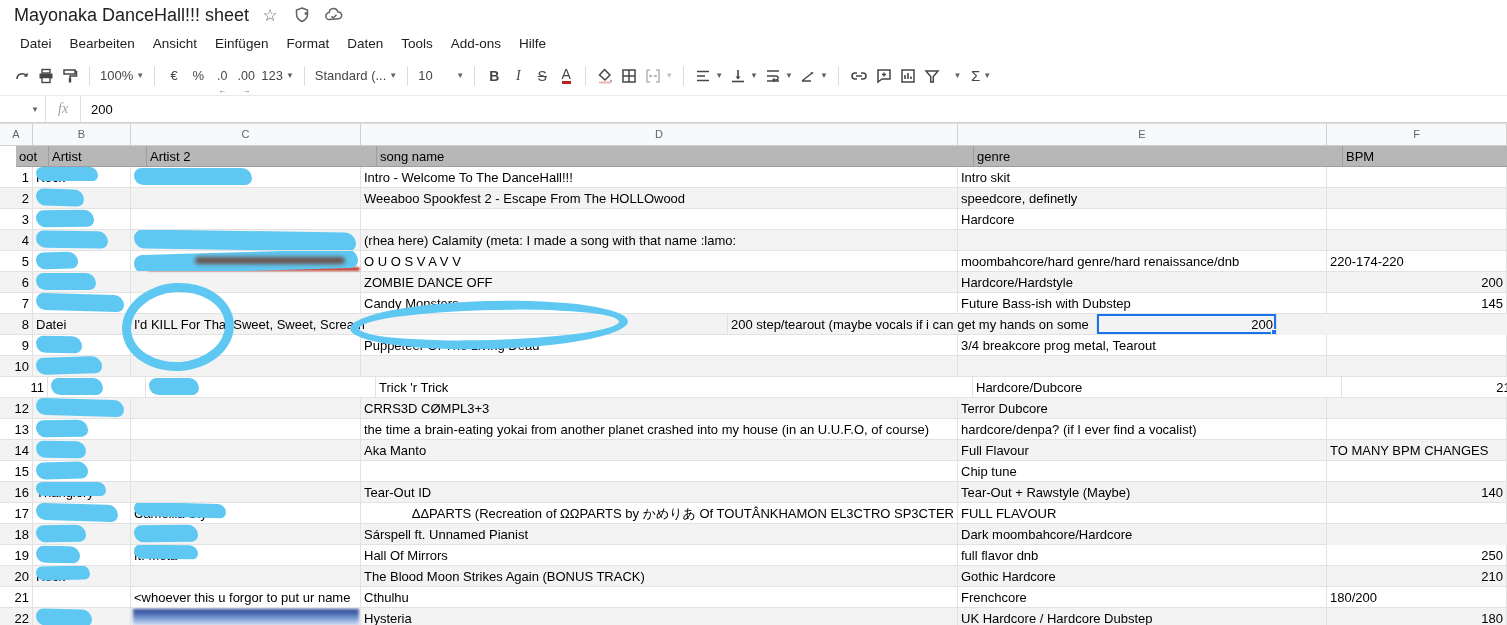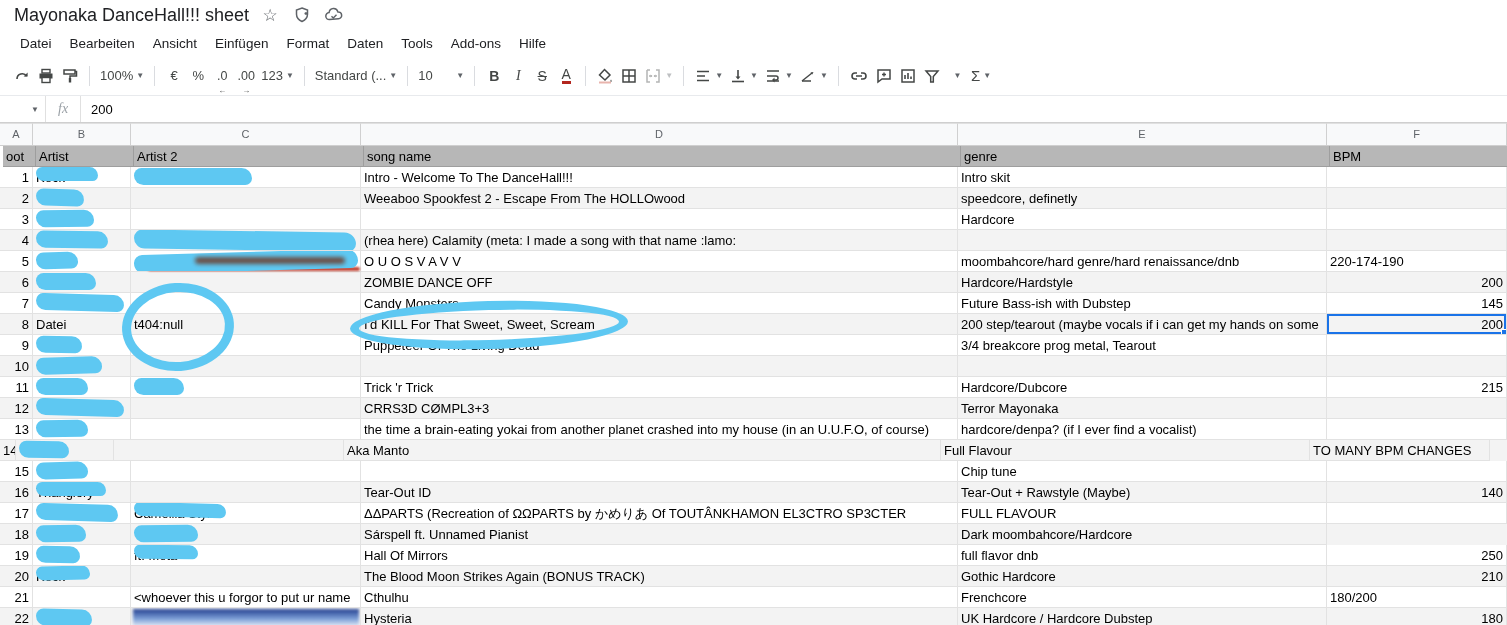--- a/index.html
+++ b/index.html
@@ -259,21 +259,21 @@
 <div id="sheet">
     <div class="g-row letters">
       <div class="g-cell" style="width: 33px;">A</div>
       <div class="g-cell" style="width: 98px;">B</div>
       <div class="g-cell" style="width: 230px;">C</div>
       <div class="g-cell" style="width: 597px;">D</div>
       <div class="g-cell" style="width: 369px;">E</div>
       <div class="g-cell" style="width: 180px;">F</div>
     </div>
     <div class="g-row hdr">
-      <div class="g-cell" style="width: 33px; margin-left: 3px;">oot</div>
+      <div class="g-cell" style="width: 33px; margin-left: 16px;">oot</div>
       <div class="g-cell" style="width: 98px;">Artist</div>
       <div class="g-cell" style="width: 230px;">Artist 2</div>
       <div class="g-cell" style="width: 597px;">song name</div>
       <div class="g-cell" style="width: 369px;">genre</div>
       <div class="g-cell" style="width: 180px;">BPM</div>
     </div>
     <div class="g-row data">
       <div class="g-cell al-r" style="width: 33px;">1</div>
       <div class="g-cell" style="width: 98px;">Keck<div class="scribble" style="left: 3px; top: 0px; height: 14px; width: 62px; transform: rotate(0deg);"></div></div>
       <div class="g-cell" style="width: 230px;">
@@ -318,21 +318,21 @@
     <div class="g-row data">
       <div class="g-cell al-r" style="width: 33px;">5</div>
       <div class="g-cell" style="width: 98px;">
         <div class="scribble" style="left: 3px; top: 1px; height: 17px; width: 42px; transform: rotate(-1.6deg);"></div>
       </div>
       <div class="g-cell" style="width: 230px;">
         <div class="scribble" style="left: 3px; top: 1px; height: 19px; width: 224px; transform: rotate(-1.6deg);"></div>
       </div>
       <div class="g-cell" style="width: 597px;">O U O S V A V V</div>
       <div class="g-cell" style="width: 369px;">moombahcore/hard genre/hard renaissance/dnb</div>
-      <div class="g-cell" style="width: 180px;">220-174-190</div>
+      <div class="g-cell" style="width: 180px;">220-174-220</div>
     </div>
     <div class="g-row data band">
       <div class="g-cell al-r" style="width: 33px;">6</div>
       <div class="g-cell" style="width: 98px;">
         <div class="scribble" style="left: 3px; top: 1px; height: 17px; width: 60px; transform: rotate(0deg);"></div>
       </div>
       <div class="g-cell" style="width: 230px;"></div>
       <div class="g-cell" style="width: 597px;">ZOMBIE DANCE OFF</div>
       <div class="g-cell" style="width: 369px;">Hardcore/Hardstyle</div>
       <div class="g-cell al-r" style="width: 180px;">200</div>
@@ -343,21 +343,20 @@
         <div class="scribble" style="left: 3px; top: 1px; height: 17px; width: 88px; transform: rotate(1.6deg);"></div>
       </div>
       <div class="g-cell" style="width: 230px;"></div>
       <div class="g-cell" style="width: 597px;">Candy Monsters</div>
       <div class="g-cell" style="width: 369px;">Future Bass-ish with Dubstep</div>
       <div class="g-cell al-r" style="width: 180px;">145</div>
     </div>
     <div class="g-row data band">
       <div class="g-cell al-r" style="width: 33px;">8</div>
       <div class="g-cell" style="width: 98px;">Datei</div>
-      <div class="g-cell" style="width: 230px;">t404:null</div>
       <div class="g-cell" style="width: 597px;">I'd KILL For That Sweet, Sweet, Scream</div>
       <div class="g-cell" style="width: 369px;">200 step/tearout (maybe vocals if i can get my hands on some</div>
       <div class="g-cell al-r sel" style="width: 180px;">200<div class="fill-handle"></div></div>
     </div>
     <div class="g-row data">
       <div class="g-cell al-r" style="width: 33px;">9</div>
       <div class="g-cell" style="width: 98px;">
         <div class="scribble" style="left: 3px; top: 1px; height: 17px; width: 46px; transform: rotate(0.8deg);"></div>
       </div>
       <div class="g-cell" style="width: 230px;"></div>
@@ -369,53 +368,53 @@
       <div class="g-cell al-r" style="width: 33px;">10</div>
       <div class="g-cell" style="width: 98px;">
         <div class="scribble" style="left: 3px; top: 1px; height: 17px; width: 66px; transform: rotate(-1.6deg);"></div>
       </div>
       <div class="g-cell" style="width: 230px;"></div>
       <div class="g-cell" style="width: 597px;"></div>
       <div class="g-cell" style="width: 369px;"></div>
       <div class="g-cell" style="width: 180px;"></div>
     </div>
     <div class="g-row data">
-      <div class="g-cell al-r" style="width: 33px;">11</div>
+      <div class="g-cell al-r" style="width: 48px;">11</div>
       <div class="g-cell" style="width: 98px;">
         <div class="scribble" style="left: 3px; top: 1px; height: 17px; width: 52px; transform: rotate(0deg);"></div>
       </div>
       <div class="g-cell" style="width: 230px;">
         <div class="scribble" style="left: 3px; top: 1px; height: 17px; width: 50px; transform: rotate(0deg);"></div>
       </div>
       <div class="g-cell" style="width: 597px;">Trick 'r Trick</div>
       <div class="g-cell" style="width: 369px;">Hardcore/Dubcore</div>
       <div class="g-cell al-r" style="width: 180px;">215</div>
     </div>
     <div class="g-row data band">
       <div class="g-cell al-r" style="width: 33px;">12</div>
       <div class="g-cell" style="width: 98px;">
         <div class="scribble" style="left: 3px; top: 1px; height: 17px; width: 88px; transform: rotate(1.6deg);"></div>
       </div>
       <div class="g-cell" style="width: 230px;"></div>
       <div class="g-cell" style="width: 597px;">CRRS3D CØMPL3+3</div>
-      <div class="g-cell" style="width: 369px;">Terror Mayonaka</div>
+      <div class="g-cell" style="width: 369px;">Terror Dubcore</div>
       <div class="g-cell" style="width: 180px;"></div>
     </div>
     <div class="g-row data">
       <div class="g-cell al-r" style="width: 33px;">13</div>
       <div class="g-cell" style="width: 98px;">
         <div class="scribble" style="left: 3px; top: 1px; height: 17px; width: 52px; transform: rotate(-0.8deg);"></div>
       </div>
       <div class="g-cell" style="width: 230px;"></div>
       <div class="g-cell" style="width: 597px;">the time a brain-eating yokai from another planet crashed into my house (in an U.U.F.O, of course)</div>
       <div class="g-cell" style="width: 369px;">hardcore/denpa? (if I ever find a vocalist)</div>
       <div class="g-cell" style="width: 180px;"></div>
     </div>
     <div class="g-row data band">
-      <div class="g-cell al-r" style="width: 16px;">14</div>
+      <div class="g-cell al-r" style="width: 33px;">14</div>
       <div class="g-cell" style="width: 98px;">
         <div class="scribble" style="left: 3px; top: 1px; height: 17px; width: 50px; transform: rotate(0.8deg);"></div>
       </div>
       <div class="g-cell" style="width: 230px;"></div>
       <div class="g-cell" style="width: 597px;">Aka Manto</div>
       <div class="g-cell" style="width: 369px;">Full Flavour</div>
       <div class="g-cell" style="width: 180px;">TO MANY BPM CHANGES</div>
     </div>
     <div class="g-row data">
       <div class="g-cell al-r" style="width: 33px;">15</div>
@@ -434,21 +433,21 @@
       <div class="g-cell" style="width: 597px;">Tear-Out ID</div>
       <div class="g-cell" style="width: 369px;">Tear-Out + Rawstyle (Maybe)</div>
       <div class="g-cell al-r" style="width: 180px;">140</div>
     </div>
     <div class="g-row data">
       <div class="g-cell al-r" style="width: 33px;">17</div>
       <div class="g-cell" style="width: 98px;">
         <div class="scribble" style="left: 3px; top: 1px; height: 17px; width: 82px; transform: rotate(1.6deg);"></div>
       </div>
       <div class="g-cell" style="width: 230px;">Camellia Style<div class="scribble" style="left: 3px; top: 0px; height: 14px; width: 92px; transform: rotate(1.6deg);"></div></div>
-      <div class="g-cell" style="width: 597px;">ΔΔPARTS (Recreation of ΩΩPARTS by かめりあ Of TOUTÂNKHAMON EL3CTRO SP3CTER</div>
+      <div class="g-cell" style="width: 597px; text-align: right;">ΔΔPARTS (Recreation of ΩΩPARTS by かめりあ Of TOUTÂNKHAMON EL3CTRO SP3CTER</div>
       <div class="g-cell" style="width: 369px;">FULL FLAVOUR</div>
       <div class="g-cell" style="width: 180px;"></div>
     </div>
     <div class="g-row data band">
       <div class="g-cell al-r" style="width: 33px;">18</div>
       <div class="g-cell" style="width: 98px;">
         <div class="scribble" style="left: 3px; top: 1px; height: 17px; width: 50px; transform: rotate(-0.8deg);"></div>
       </div>
       <div class="g-cell" style="width: 230px;">
         <div class="scribble" style="left: 3px; top: 1px; height: 17px; width: 64px; transform: rotate(-0.8deg);"></div>

